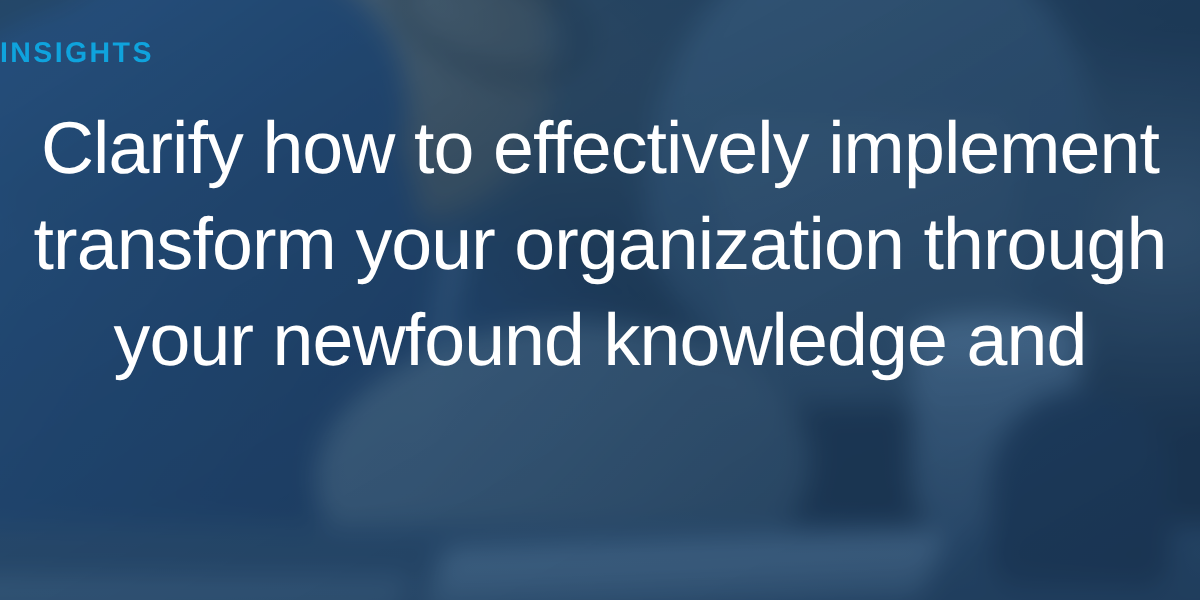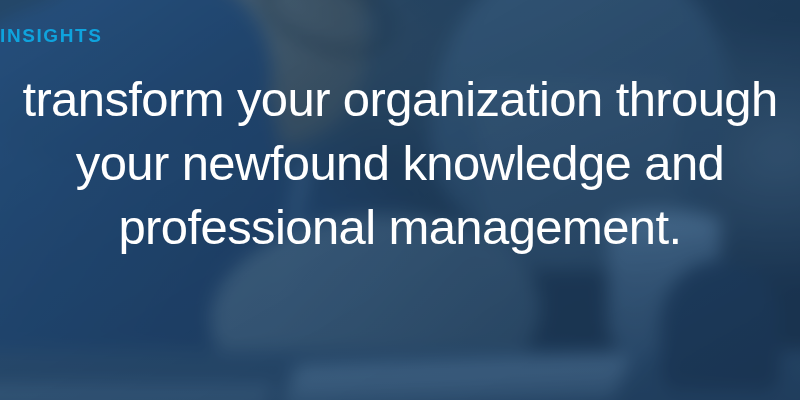--- a/index.html
+++ b/index.html
@@ -241,19 +241,19 @@
     <div class="mug"></div>
   </div>
 
   <div class="tint"></div>
   <div class="tint2"></div>
 
   <div class="content">
     <div class="eyebrow">INSIGHTS</div>
 
     <h1 class="headline">
+      <span class="line">Clarify how to effectively implement</span>
       <span class="line">transform your organization through</span>
       <span class="line">your newfound knowledge and</span>
-      <span class="line">professional management.</span>
     </h1>
   </div>
 
 </div>
 
 </body></html>

